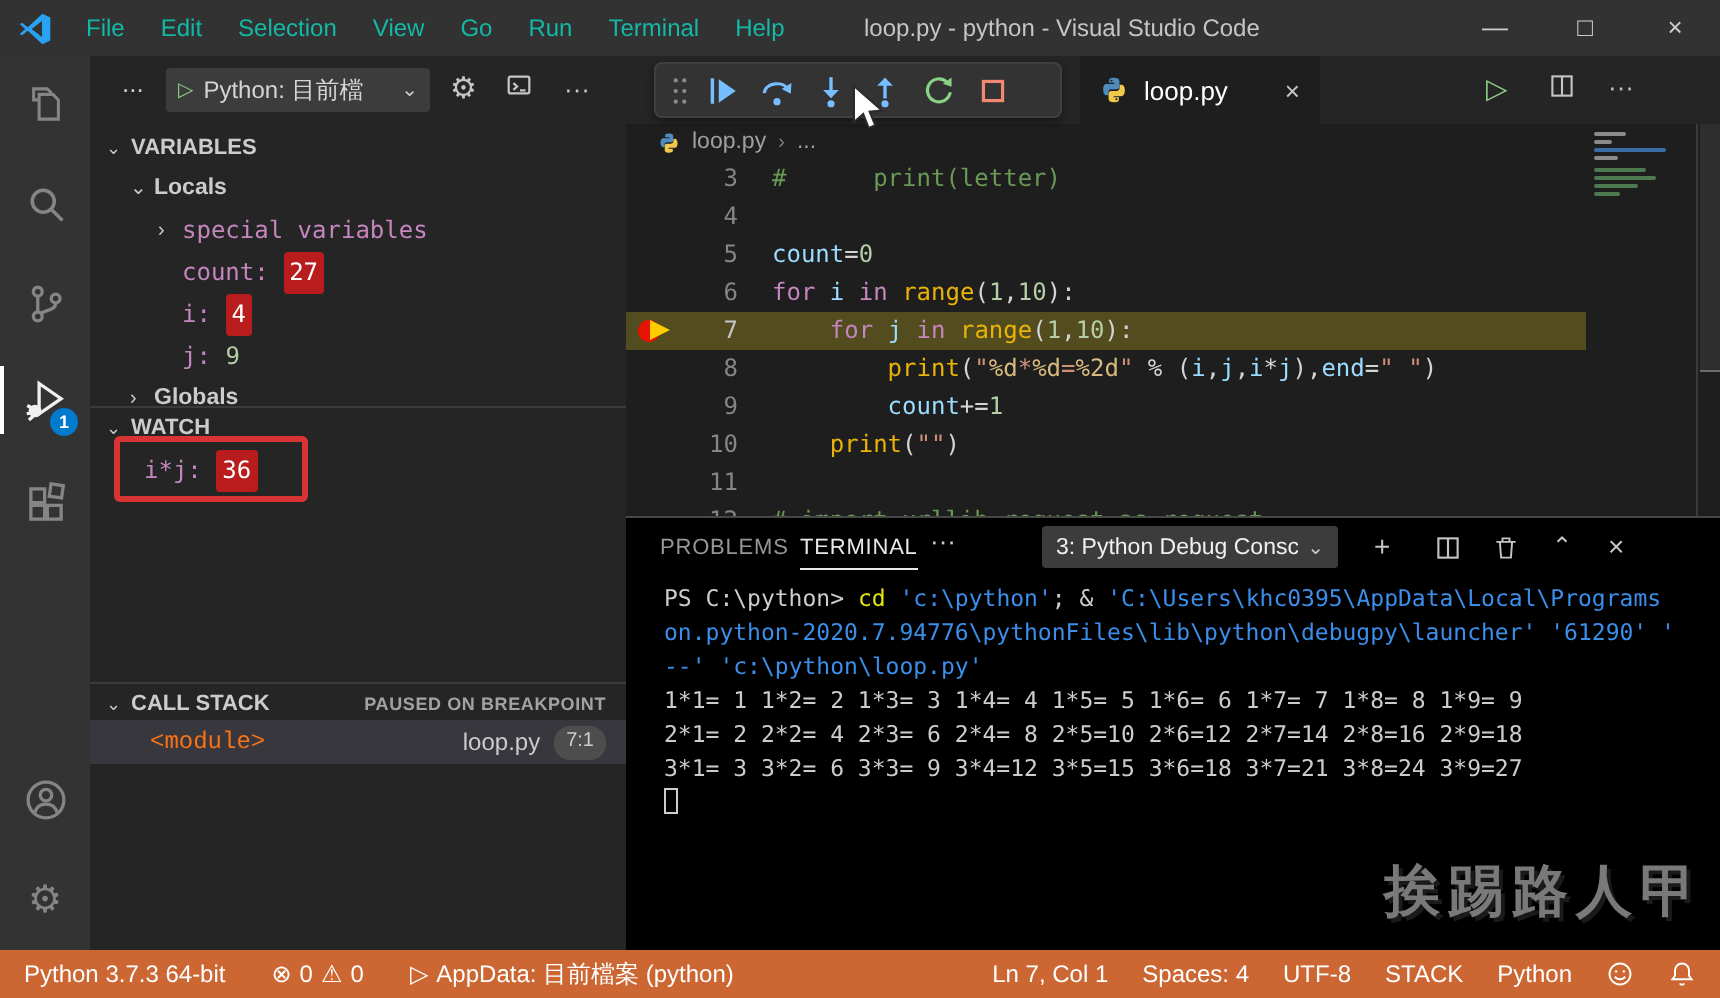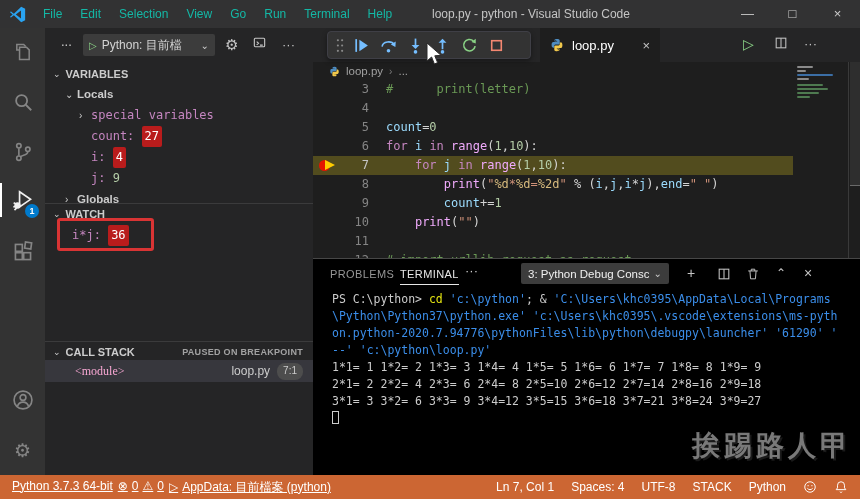--- a/index.html
+++ b/index.html
@@ -54,21 +54,21 @@
   .chip { background:#b91c1c; color:#ffffff; border-radius:2px; padding:0 3px;
           font-family:"DejaVu Sans Mono",monospace; font-size:12px; }
   .ind1 { padding-left:20px; } .ind2 { padding-left:34px; }
 
   .watch-annotation { position:absolute; left:12px; top:190px; width:97px; height:33px;
                       border:3px solid #d93434; border-radius:3px; z-index:5; }
 
   .cs-status { margin-left:auto; margin-right:10px; font-size:9px; font-weight:bold; color:rgba(204,204,204,0.75); letter-spacing:.3px; }
   .frame-row { position:absolute; left:0; top:332px; width:268px; height:22px; background:#37373d;
                display:flex; align-items:center; font-size:12px; }
-  .frame-name { font-family:Liberation Serif, serif; color:#f9a8d4; padding-left:30px; }
+  .frame-name { font-family:Liberation Mono, monospace; color:#f97316; padding-left:30px; }
   .frame-file { margin-left:auto; color:#cccccc; font-size:12px; }
   .frame-pos { background:#4d4d4d; border-radius:8px; padding:0 6px; height:17px; line-height:15px;
                font-size:10px; color:#cccccc; margin:0 10px 0 7px; }
 
   
   .main { position:absolute; left:313px; top:28px; width:547px; height:447px; background:#1e1e1e; }
   .tabbar { position:absolute; left:0; top:0; width:547px; height:34px; background:#252526; }
   .tab { position:absolute; left:227px; top:0; width:120px; height:34px; background:#1e1e1e;
          display:flex; align-items:center; padding:0 10px; }
   .tab .t-label { font-size:13px; color:#ffffff; margin:0 8px; }
@@ -82,21 +82,21 @@
   .code-line { display:flex; height:19px; line-height:19px; font-family:"DejaVu Sans Mono",monospace; font-size:12px; }
   .code-line.hl { background:#524c1e; }
   .bp-slot { width:32px; flex:none; position:relative; }
   .bp-dot { position:absolute; left:6px; top:4px; width:11px; height:11px; border-radius:50%; background:#e51400; }
   .bp-arrow { position:absolute; left:12px; top:4px; width:0; height:0;
               border-left:10px solid #ffcc00; border-top:5.5px solid transparent; border-bottom:5.5px solid transparent; }
   .lnum { width:24px; flex:none; text-align:right; color:#858585; }
   .hl .lnum { color:#c6c6c6; }
   .ltext { margin-left:17px; white-space:pre; }
   .tk-plain { color:#d4d4d4; } .tk-kw { color:#c586c0; } .tk-var { color:#9cdcfe; }
-  .tk-fn { color:#f0abfc; } .tk-num { color:#b5cea8; } .tk-str { color:#ce9178; }
+  .tk-fn { color:#eab308; } .tk-num { color:#b5cea8; } .tk-str { color:#ce9178; }
   .tk-fmt { color:#d7ba7d; } .tk-comment { color:#6a9955; }
 
   .minimap { position:absolute; left:478px; top:34px; width:57px; height:196px; }
   .mm { position:absolute; height:2px; left:6px; border-radius:1px; }
   .scrollbar { position:absolute; left:535px; top:34px; width:12px; height:196px; border-left:1px solid #3a3a3a; }
   .sb-slider { position:absolute; left:1px; top:0; width:11px; height:124px; background:rgba(121,121,121,0.18);
                border-bottom:1px solid #6a6a6a; }
 
   .debug-toolbar { position:absolute; left:14px; top:3px; width:204px; height:28px; background:#333333;
                    border:1px solid #3f3f46; border-radius:4px; display:flex; align-items:center;
@@ -121,21 +121,21 @@
   .term-line { height:17px; line-height:17px; font-family:"DejaVu Sans Mono",monospace; font-size:11.5px; white-space:pre; }
   .tk-twhite { color:#cccccc; } .tk-tyellow { color:#e5e510; } .tk-tblue { color:#3b8eea; }
   .term-cursor { display:inline-block; width:7px; height:13px; border:1px solid #cccccc; vertical-align:-2px; }
 
   .watermark { position:absolute; right:8px; top:168px; font-size:28px; font-weight:bold; color:#8f8f8f;
                letter-spacing:4px; text-shadow:2px 2px 0 #1f1f1f; opacity:.85; }
 
   
   .statusbar { position:absolute; left:0; top:475px; width:860px; height:24px; background:#cc6633;
                display:flex; align-items:center; padding:0 12px; font-size:12px; color:#ffffff; z-index:40; }
-  .sb-left { display:flex; align-items:flex-start; gap:5px;text-decoration:underline; }
+  .sb-left { display:flex; align-items:center; gap:23px; }
   .sb-right { margin-left:auto; display:flex; align-items:center; gap:17px; }
   .sb-group { display:flex; align-items:center; gap:4px; white-space:nowrap; }
   .sb-icon { font-size:12px; }
   .sb-right svg { width:14px; height:14px; display:block; }
 
   .mouse-cursor { position:absolute; left:424px; top:42px; z-index:99; }
 </style>
 </head>
 <body>
 
@@ -455,21 +455,20 @@
       <span class="p-act" style="left:433px;top:7px">
         <svg viewBox="0 0 16 16" fill="none" stroke="currentColor" stroke-width="1.1">
           <path d="M2.5 4.5 h11 M6 4.5 V2.5 h4 v2 M4.5 4.5 l0.7 9 h5.6 l0.7-9"></path>
         </svg>
       </span>
       <span class="p-act" style="left:463px;font-size:12px">⌃</span>
       <span class="p-act" style="left:491px">×</span>
 
       <div class="terminal">
           <div class="term-line"><span class="tk-twhite">PS C:\python&gt; </span><span class="tk-tyellow">cd</span><span class="tk-twhite"> </span><span class="tk-tblue">'c:\python'</span><span class="tk-twhite">; &amp; </span><span class="tk-tblue">'C:\Users\khc0395\AppData\Local\Programs</span></div>
-          <div class="term-line"><span class="tk-tblue">\Python\Python37\python.exe'</span><span class="tk-twhite"> </span><span class="tk-tblue">'c:\Users\khc0395\.vscode\extensions\ms-pyth</span></div>
           <div class="term-line"><span class="tk-tblue">on.python-2020.7.94776\pythonFiles\lib\python\debugpy\launcher'</span><span class="tk-twhite"> </span><span class="tk-tblue">'61290'</span><span class="tk-tblue"> '</span></div>
           <div class="term-line"><span class="tk-tblue">--' </span><span class="tk-tblue">'c:\python\loop.py'</span></div>
           <div class="term-line"><span class="tk-twhite">1*1= 1 1*2= 2 1*3= 3 1*4= 4 1*5= 5 1*6= 6 1*7= 7 1*8= 8 1*9= 9</span></div>
           <div class="term-line"><span class="tk-twhite">2*1= 2 2*2= 4 2*3= 6 2*4= 8 2*5=10 2*6=12 2*7=14 2*8=16 2*9=18</span></div>
           <div class="term-line"><span class="tk-twhite">3*1= 3 3*2= 6 3*3= 9 3*4=12 3*5=15 3*6=18 3*7=21 3*8=24 3*9=27</span></div>
           <div class="term-line"><span class="term-cursor"></span></div>
         </div>
       <div class="watermark">挨踢路人甲</div>
     </div>
   </div>

